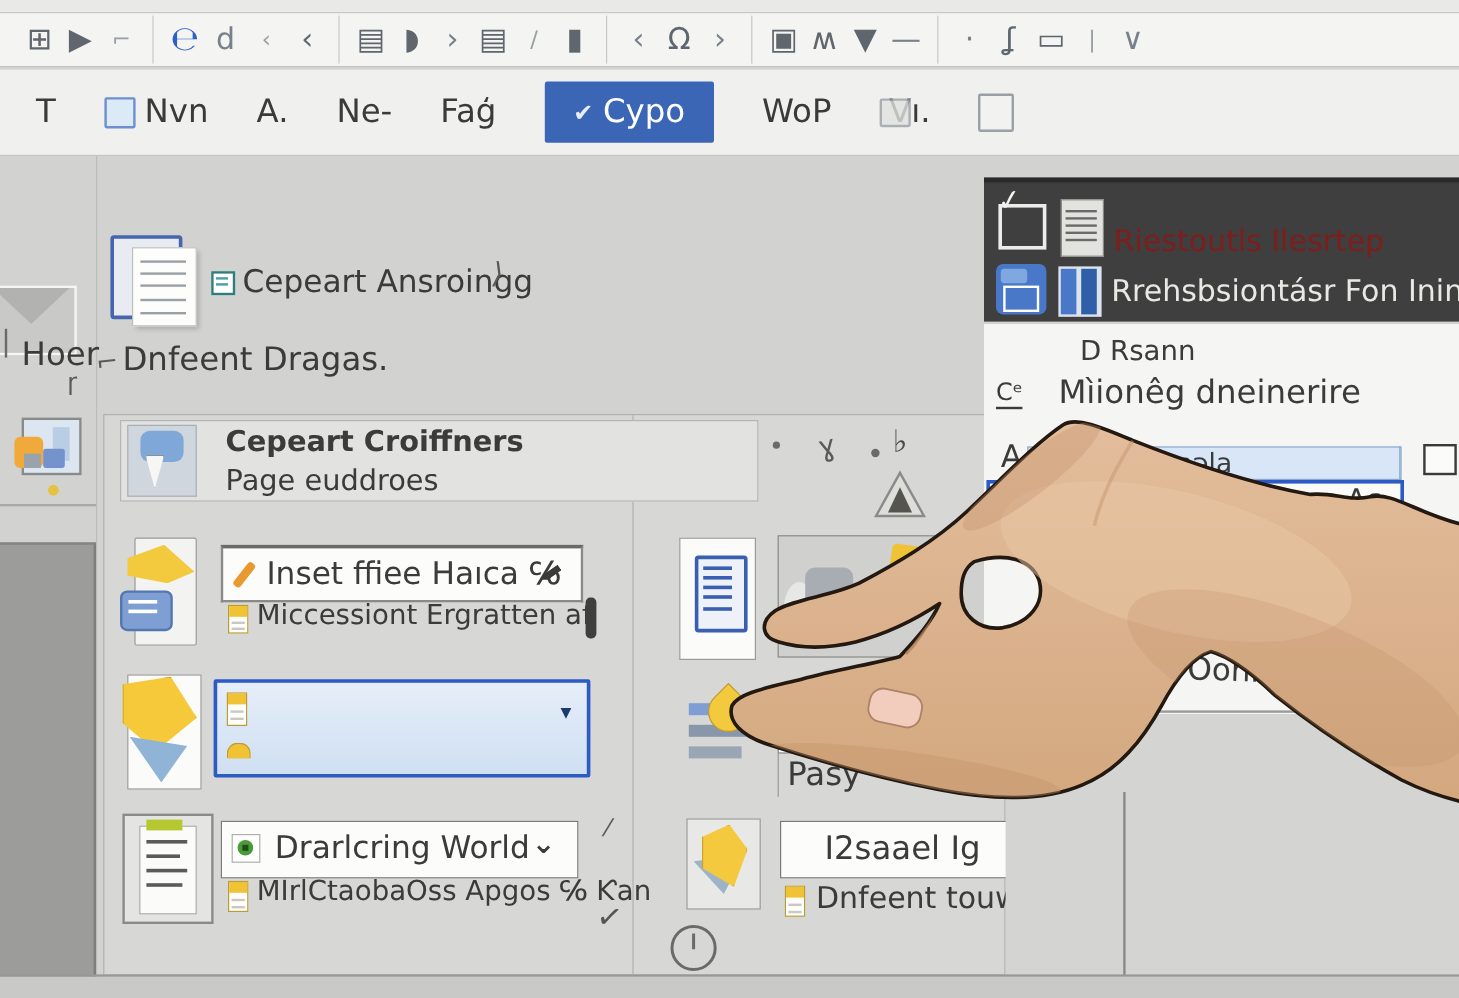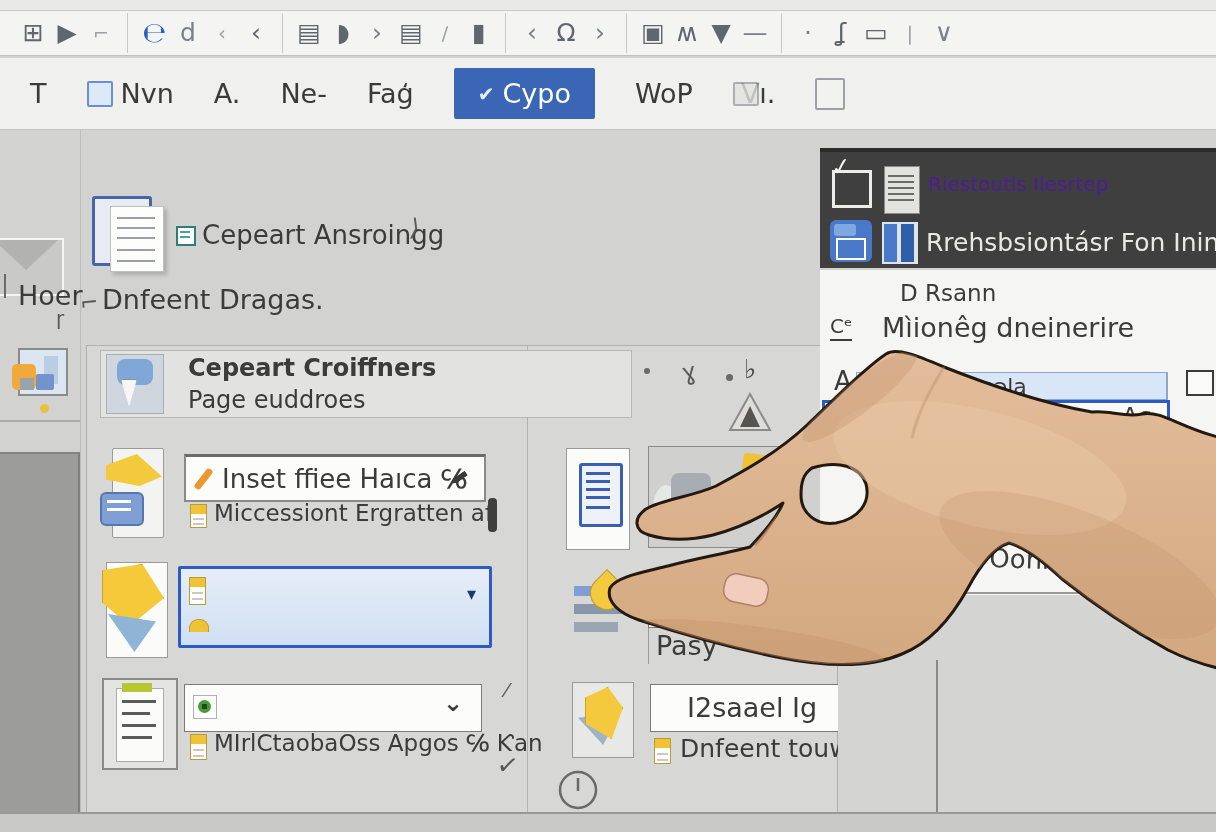--- a/index.html
+++ b/index.html
@@ -274,20 +274,21 @@
     <span class="gt"></span>
   <span class="ln" style="top:20px;"></span>
     <span class="ln" style="top:32px;width:28px;"></span>
     <span class="ln" style="top:44px;"></span>
     <span class="ln" style="top:56px;width:30px;"></span>
 </div>
 <div class="abs combo3" style="left:184px;top:684px;width:298px;height:48px;">
   <span class="greenico" style="position:absolute;left:8px;top:10px;">
       <i></i>
     </span>
+  <span class="txt" style="position:absolute;left:44px;top:7px;font-size:26px;">Drarlcring World</span>
   <span class="txt" style="position:absolute;left:258px;top:4px;font-size:24px;font-weight:bold;color:#3a3a38;">⌄</span>
 </div>
 <div class="abs ystack" style="left:190px;top:734px;height:26px;">
     <span class="b"></span>
     <span class="l" style="top:14px;"></span>
     <span class="l" style="top:20px;"></span>
   </div>
 <div class="abs txt" style="left:214px;top:730px;font-size:23px;">MIrlCtaobaOss Apgos ℅ Ƙan</div>
 <div class="abs txt" style="left:497px;top:750px;font-size:26px;color:#555553;transform:rotate(8deg);">✓</div>
 
@@ -374,21 +375,21 @@
 <div class="abs cbicon">
     <span class="c">✓</span>
   </div>
 <div class="abs docicon">
   <i style="top:8px;"></i>
     <i style="top:14px;"></i>
     <i style="top:20px;"></i>
     <i style="top:26px;"></i>
     <i style="top:32px;"></i>
 </div>
-<div class="abs txt" style="left:928px;top:172px;font-size:20px;color:#4c1d95;">Riestoutls Ilesrtep</div>
+<div class="abs txt" style="left:928px;top:186px;font-size:25px;color:#7f1d1d;">Riestoutls Ilesrtep</div>
 <div class="abs foldico">
     <i></i>
     <b></b>
   </div>
 <div class="abs cabico">
     <i></i>
     <b></b>
   </div>
 <div class="abs txt" style="left:926px;top:228px;font-size:25px;color:#e8e8e4;">Rrehsbsiontásr Fon Inineatse</div>
 

